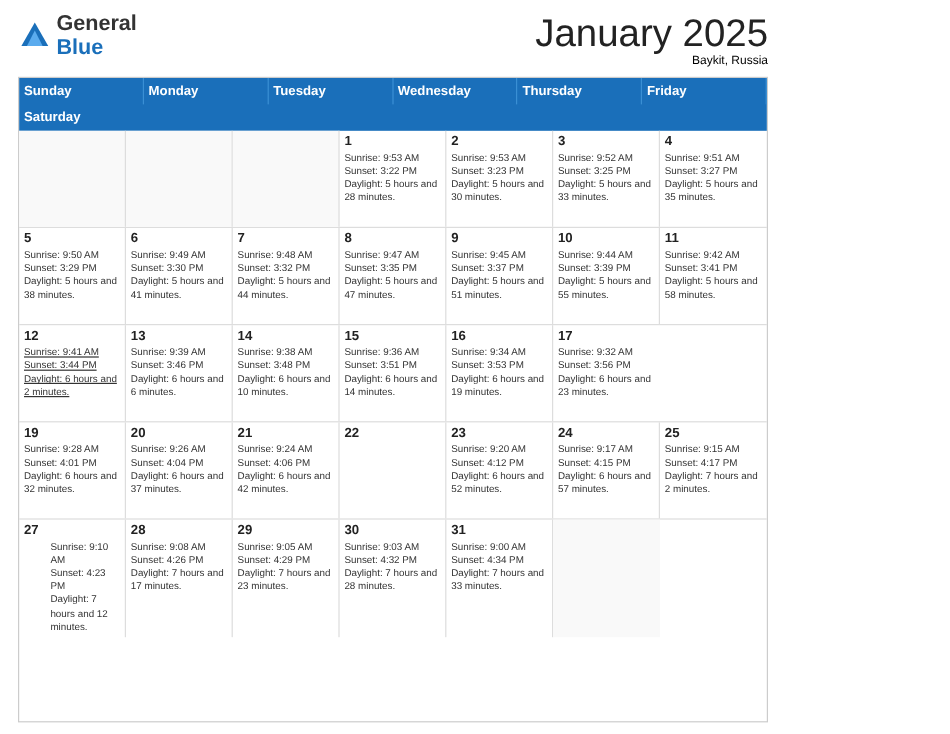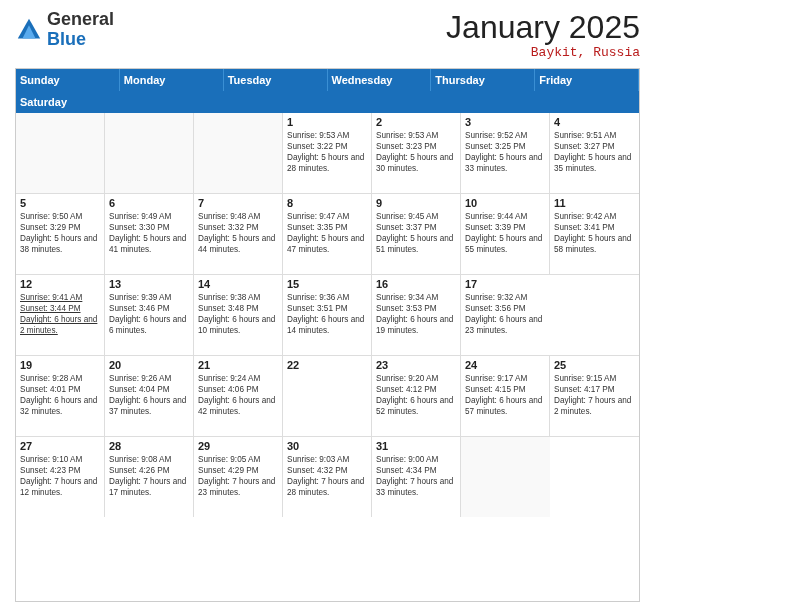--- a/index.html
+++ b/index.html
@@ -42,23 +42,22 @@
     .title-block {
       text-align: right;
     }
     .month-year {
       font-size: 32px;
       font-weight: 300;
       color: #222;
       line-height: 1.1;
     }
     .location {
-      font-size: 13px;
-      color: #b91c1c;
-      font-family: Liberation Mono, monospace;
+      font-size: 10px;
+      color: #000000;
     }
     .calendar {
       flex: 1;
       border: 1px solid #ccc;
     }
     .cal-header {
       display: grid;
       grid-template-columns: repeat(6, 1fr);
       background: #1a6fba;
     }
@@ -285,21 +284,21 @@
           <div class="cal-cell">
             <span class="day-num">25</span>
             <div class="cell-text" style="white-space: pre-line;">Sunrise: 9:15 AM
 Sunset: 4:17 PM
 Daylight: 7 hours and 2 minutes.</div>
           </div>
         </div>
         <div class="cal-row">
           <div class="cal-cell">
             <span class="day-num">27</span>
-            <div class="cell-text" style="white-space: pre-line;">Sunrise: 9:10 AM
+            <div class="cell-text" style="white-space: pre-line; margin-left: 22px;">Sunrise: 9:10 AM
 Sunset: 4:23 PM
 Daylight: 7 hours and 12 minutes.</div>
           </div>
           <div class="cal-cell">
             <span class="day-num">28</span>
             <div class="cell-text" style="white-space: pre-line;">Sunrise: 9:08 AM
 Sunset: 4:26 PM
 Daylight: 7 hours and 17 minutes.</div>
           </div>
           <div class="cal-cell">

